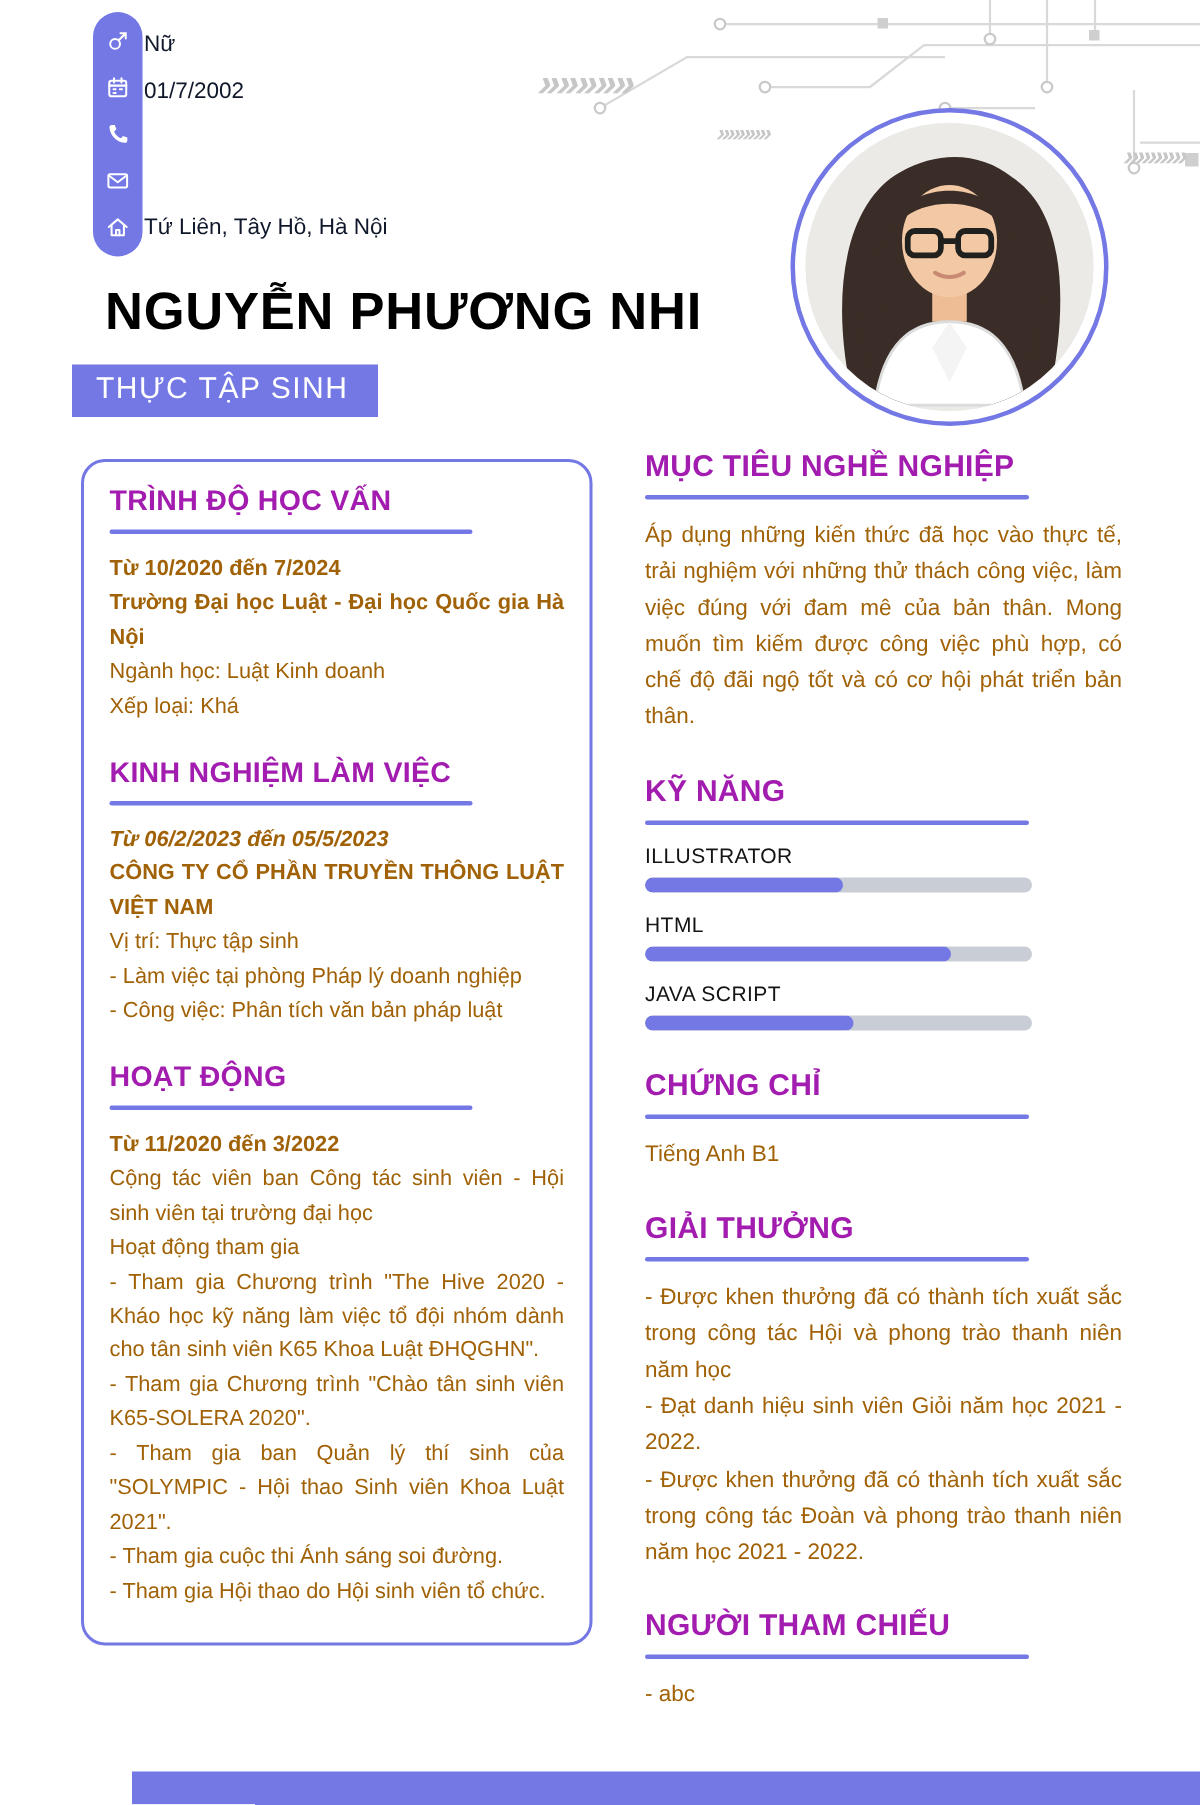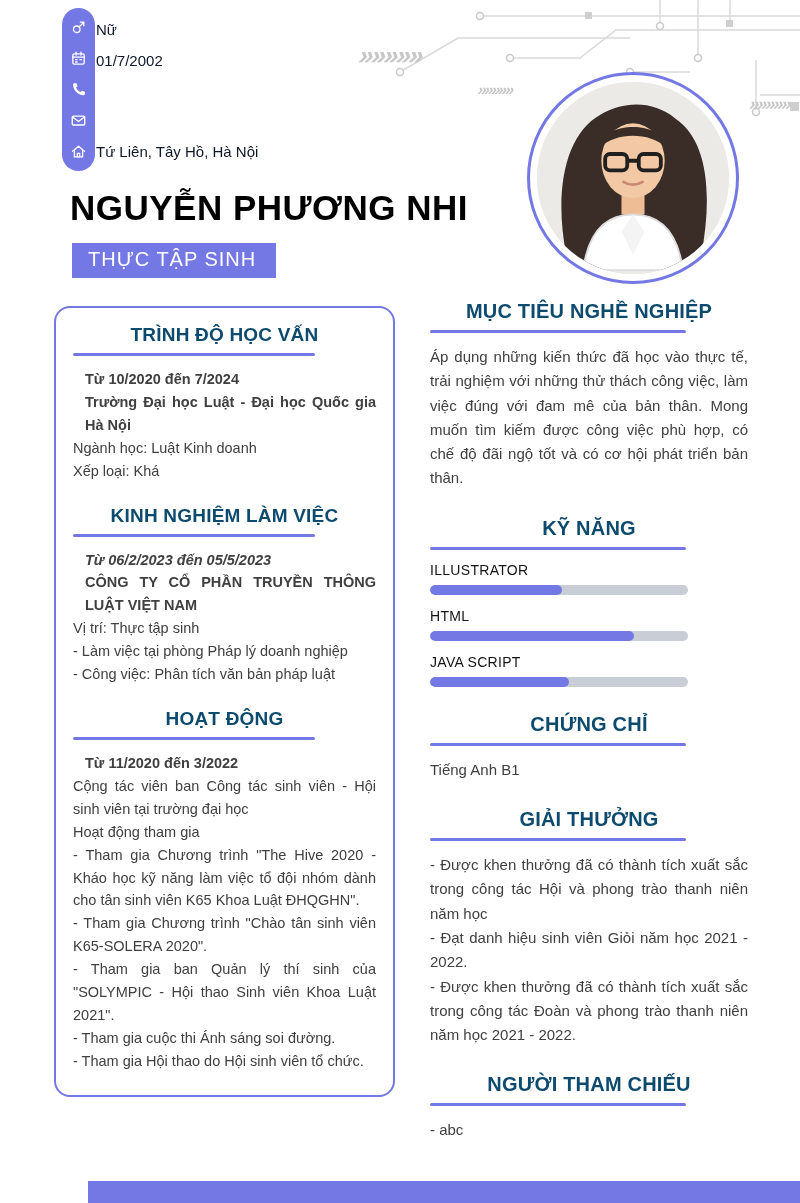--- a/index.html
+++ b/index.html
@@ -28,40 +28,40 @@
   .lbl-address{top:143px;}
 
   
   .photo{position:absolute;left:527px;top:72px;width:212px;height:212px;border-radius:50%;
          border:3px solid var(--accent);background:#fff;display:flex;align-items:center;justify-content:center;}
   .photo-img{width:192px;height:192px;border-radius:50%;overflow:hidden;background:#e9e7e4;}
   .photo-img svg{width:100%;height:100%;display:block;}
 
   
   .name{position:absolute;left:70px;top:188px;font-size:35px;font-weight:bold;color:#000000;letter-spacing:.5px;}
-  .title-badge{position:absolute;left:72px;top:243px;background:var(--accent);color:#fff;
+  .title-badge{position:absolute;left:48px;top:243px;background:var(--accent);color:#fff;
                font-size:20px;letter-spacing:1px;padding:5px 20px 7px 16px;min-width:190px;}
 
   
   .left-box{position:absolute;left:54px;top:306px;width:341px;border:2px solid var(--accent);
             border-radius:16px;padding:16px 17px 22px;}
   .right-col{position:absolute;left:430px;top:300px;width:318px;}
 
-  .sec-heading{font-size:19px;font-weight:bold;color:#0c4a6e;letter-spacing:.2px;text-align:center;}
+  .sec-heading{font-size:19px;font-weight:bold;color:#a21caf;letter-spacing:.2px;}
   .right-col .sec-heading{font-size:20px;}
   .rule{height:3px;background:var(--accent);margin:7px 0 12px;border-radius:2px;}
   .left-box .rule{width:242px;}
   .right-col .rule{width:256px;}
   .left-box .section{margin-bottom:22px;}
   .left-box .section:last-child{margin-bottom:0;}
   .right-col .section{margin-bottom:26px;}
 
-  .line{font-size:14.5px;line-height:1.58;text-align:justify;color:#404040;}
+  .line{font-size:14.5px;line-height:1.58;text-align:justify;color:#a16207;}
   .right-col .line{font-size:15px;line-height:1.62;}
-  .b{font-weight:bold;margin-left:12px;}
+  .b{font-weight:bold;}
   .i{font-style:italic;}
 
   
   .skill-row{margin-bottom:13px;}
   .skill-label{font-size:14px;color:#141414;margin-bottom:7px;letter-spacing:.3px;}
   .bar{width:258px;height:10px;border-radius:6px;background:var(--track);overflow:hidden;}
   .bar-fill{height:100%;border-radius:6px;background:var(--accent);}
 
   
   .footer-bar{position:absolute;left:88px;right:0;bottom:0;height:22px;background:var(--accent);}

